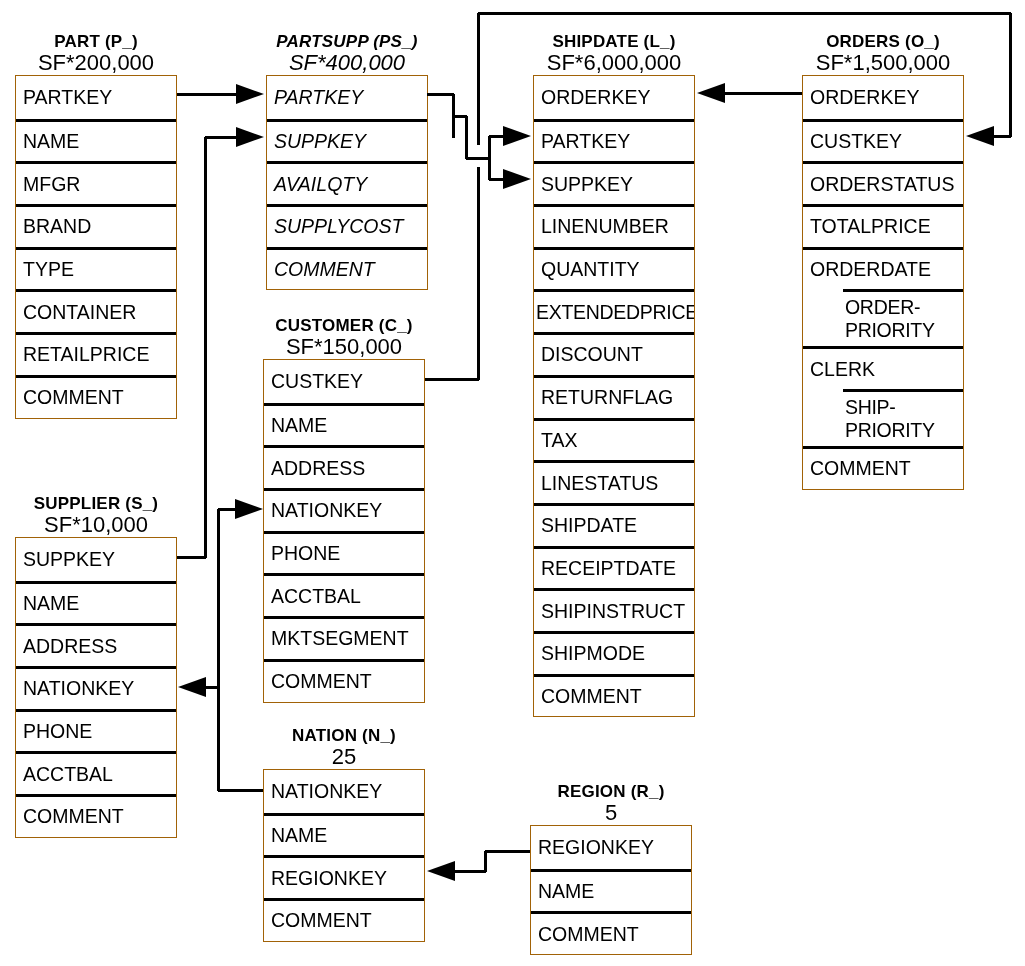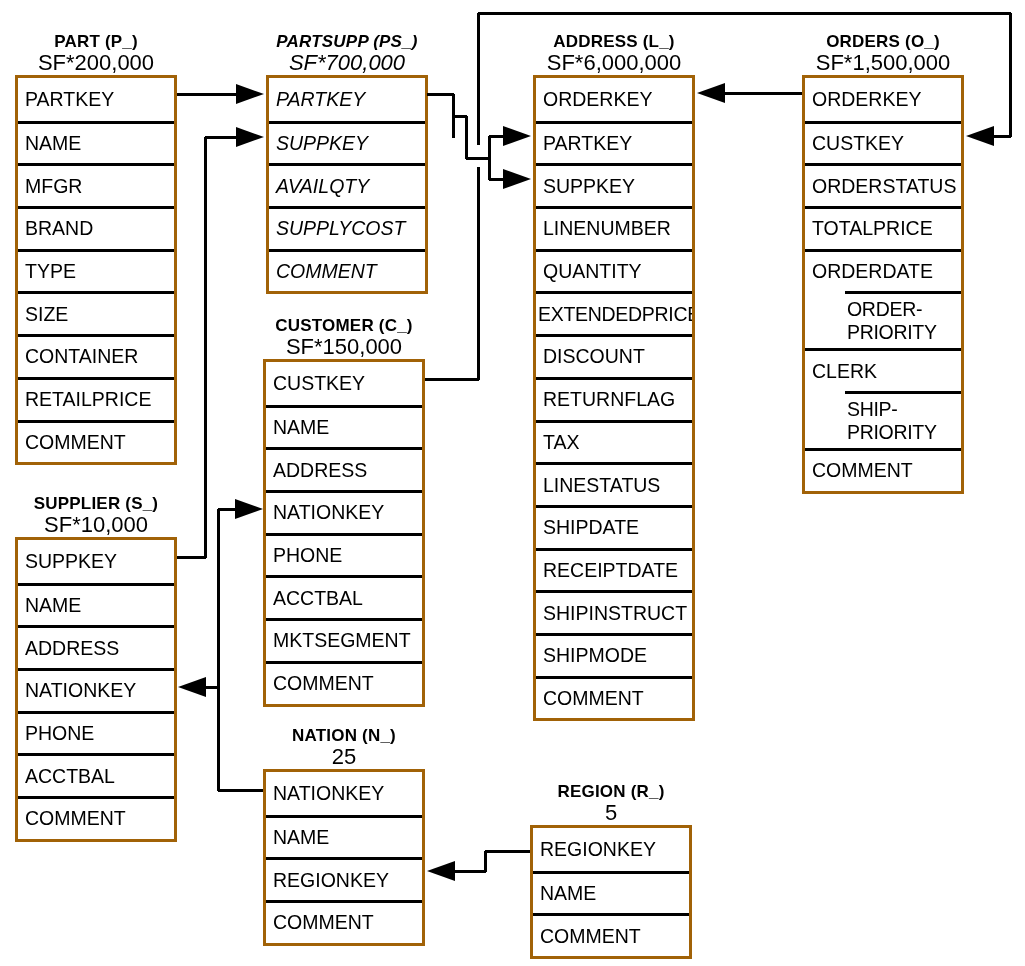--- a/index.html
+++ b/index.html
@@ -11,21 +11,21 @@
   }
   .tbl { position:absolute; width:162px; }
   .tbl .ttl {
     text-align:center; font-weight:bold; font-size:17px; line-height:22px;
     white-space:nowrap; letter-spacing:0.2px;
   }
   .tbl .scl {
     text-align:center; font-size:22px; line-height:20px; margin-bottom:2px;
     white-space:nowrap;
   }
-  .box { border:3px solid #a16207; background:#fff; }
+  .box { border:1px solid #a16207; background:#fff; }
   .frow {
     box-sizing:border-box; height:42.7px;
     display:flex; align-items:center;
     padding-left:7px; font-size:19.5px;
     white-space:pre-line; line-height:23px;
     overflow:hidden;
   }
   .frow + .frow { border-top:3px solid #000; }
   .frow.tall { height:57px;margin-left:40px; }
   .frow.tight { padding-left:2px; letter-spacing:-0.3px; }
@@ -51,39 +51,38 @@
 <div id="canvas">
     <div class="tbl" id="tbl-part">
       <div class="ttl">PART (P_)</div>
       <div class="scl">SF*200,000</div>
       <div class="box">
         <div class="frow">PARTKEY</div>
         <div class="frow">NAME</div>
         <div class="frow">MFGR</div>
         <div class="frow">BRAND</div>
         <div class="frow">TYPE</div>
-        <div class="frow">SIZE</div>
         <div class="frow">CONTAINER</div>
         <div class="frow">RETAILPRICE</div>
         <div class="frow">COMMENT</div>
       </div>
     </div>
     <div class="tbl" id="tbl-partsupp">
       <div class="ttl">PARTSUPP (PS_)</div>
-      <div class="scl">SF*700,000</div>
+      <div class="scl">SF*400,000</div>
       <div class="box">
         <div class="frow">PARTKEY</div>
         <div class="frow">SUPPKEY</div>
         <div class="frow">AVAILQTY</div>
         <div class="frow">SUPPLYCOST</div>
         <div class="frow">COMMENT</div>
       </div>
     </div>
     <div class="tbl" id="tbl-lineitem">
-      <div class="ttl">ADDRESS (L_)</div>
+      <div class="ttl">SHIPDATE (L_)</div>
       <div class="scl">SF*6,000,000</div>
       <div class="box">
         <div class="frow">ORDERKEY</div>
         <div class="frow">PARTKEY</div>
         <div class="frow">SUPPKEY</div>
         <div class="frow">LINENUMBER</div>
         <div class="frow">QUANTITY</div>
         <div class="frow tight">EXTENDEDPRICE</div>
         <div class="frow">DISCOUNT</div>
         <div class="frow">RETURNFLAG</div>

